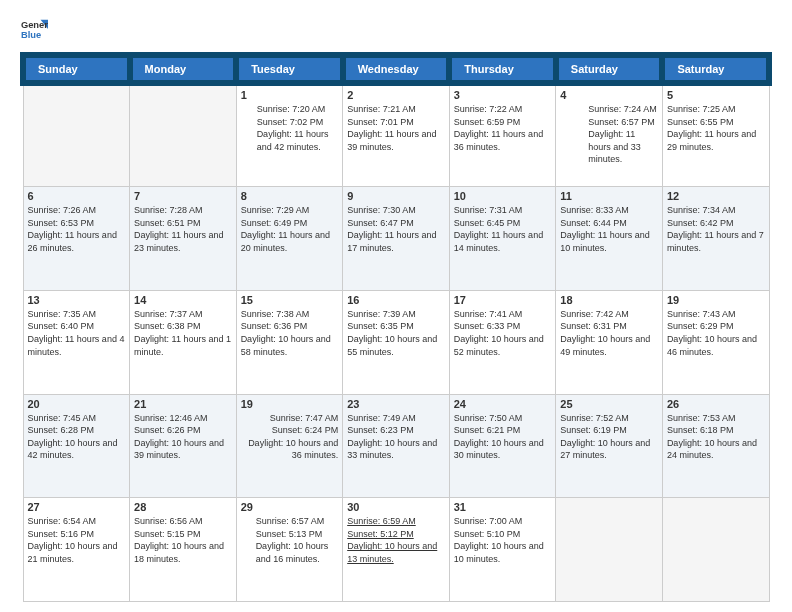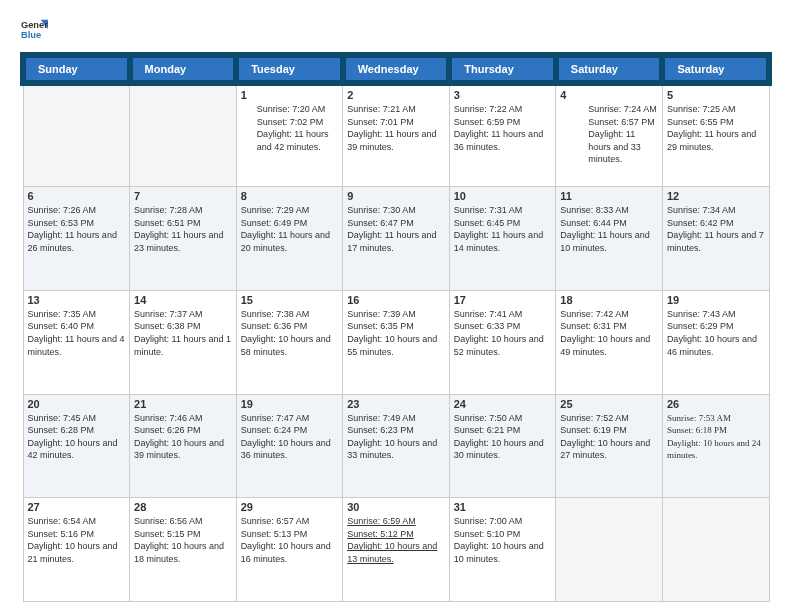--- a/index.html
+++ b/index.html
@@ -242,27 +242,27 @@
         </tr>
         <tr class="row-shade">
           <td>
             <span class="day-number">20</span>
             <div class="day-info" style="white-space: pre-line;">Sunrise: 7:45 AM
 Sunset: 6:28 PM
 Daylight: 10 hours and 42 minutes.</div>
           </td>
           <td>
             <span class="day-number">21</span>
-            <div class="day-info" style="white-space: pre-line;">Sunrise: 7:46 AM
+            <div class="day-info" style="white-space: pre-line;">Sunrise: 12:46 AM
 Sunset: 6:26 PM
 Daylight: 10 hours and 39 minutes.</div>
           </td>
           <td>
             <span class="day-number">19</span>
-            <div class="day-info" style="white-space: pre-line;">Sunrise: 7:47 AM
+            <div class="day-info" style="white-space: pre-line; text-align: right;">Sunrise: 7:47 AM
 Sunset: 6:24 PM
 Daylight: 10 hours and 36 minutes.</div>
           </td>
           <td>
             <span class="day-number">23</span>
             <div class="day-info" style="white-space: pre-line;">Sunrise: 7:49 AM
 Sunset: 6:23 PM
 Daylight: 10 hours and 33 minutes.</div>
           </td>
           <td>
@@ -272,41 +272,41 @@
 Daylight: 10 hours and 30 minutes.</div>
           </td>
           <td>
             <span class="day-number">25</span>
             <div class="day-info" style="white-space: pre-line;">Sunrise: 7:52 AM
 Sunset: 6:19 PM
 Daylight: 10 hours and 27 minutes.</div>
           </td>
           <td>
             <span class="day-number">26</span>
-            <div class="day-info" style="white-space: pre-line; font-family: Liberation Serif, serif;">Sunrise: 7:53 AM
+            <div class="day-info" style="white-space: pre-line;">Sunrise: 7:53 AM
 Sunset: 6:18 PM
 Daylight: 10 hours and 24 minutes.</div>
           </td>
         </tr>
         <tr>
           <td>
             <span class="day-number">27</span>
             <div class="day-info" style="white-space: pre-line;">Sunrise: 6:54 AM
 Sunset: 5:16 PM
 Daylight: 10 hours and 21 minutes.</div>
           </td>
           <td>
             <span class="day-number">28</span>
             <div class="day-info" style="white-space: pre-line;">Sunrise: 6:56 AM
 Sunset: 5:15 PM
 Daylight: 10 hours and 18 minutes.</div>
           </td>
           <td>
             <span class="day-number">29</span>
-            <div class="day-info" style="white-space: pre-line;">Sunrise: 6:57 AM
+            <div class="day-info" style="white-space: pre-line; margin-left: 15px;">Sunrise: 6:57 AM
 Sunset: 5:13 PM
 Daylight: 10 hours and 16 minutes.</div>
           </td>
           <td>
             <span class="day-number">30</span>
             <div class="day-info" style="white-space: pre-line; text-decoration: underline;">Sunrise: 6:59 AM
 Sunset: 5:12 PM
 Daylight: 10 hours and 13 minutes.</div>
           </td>
           <td>

